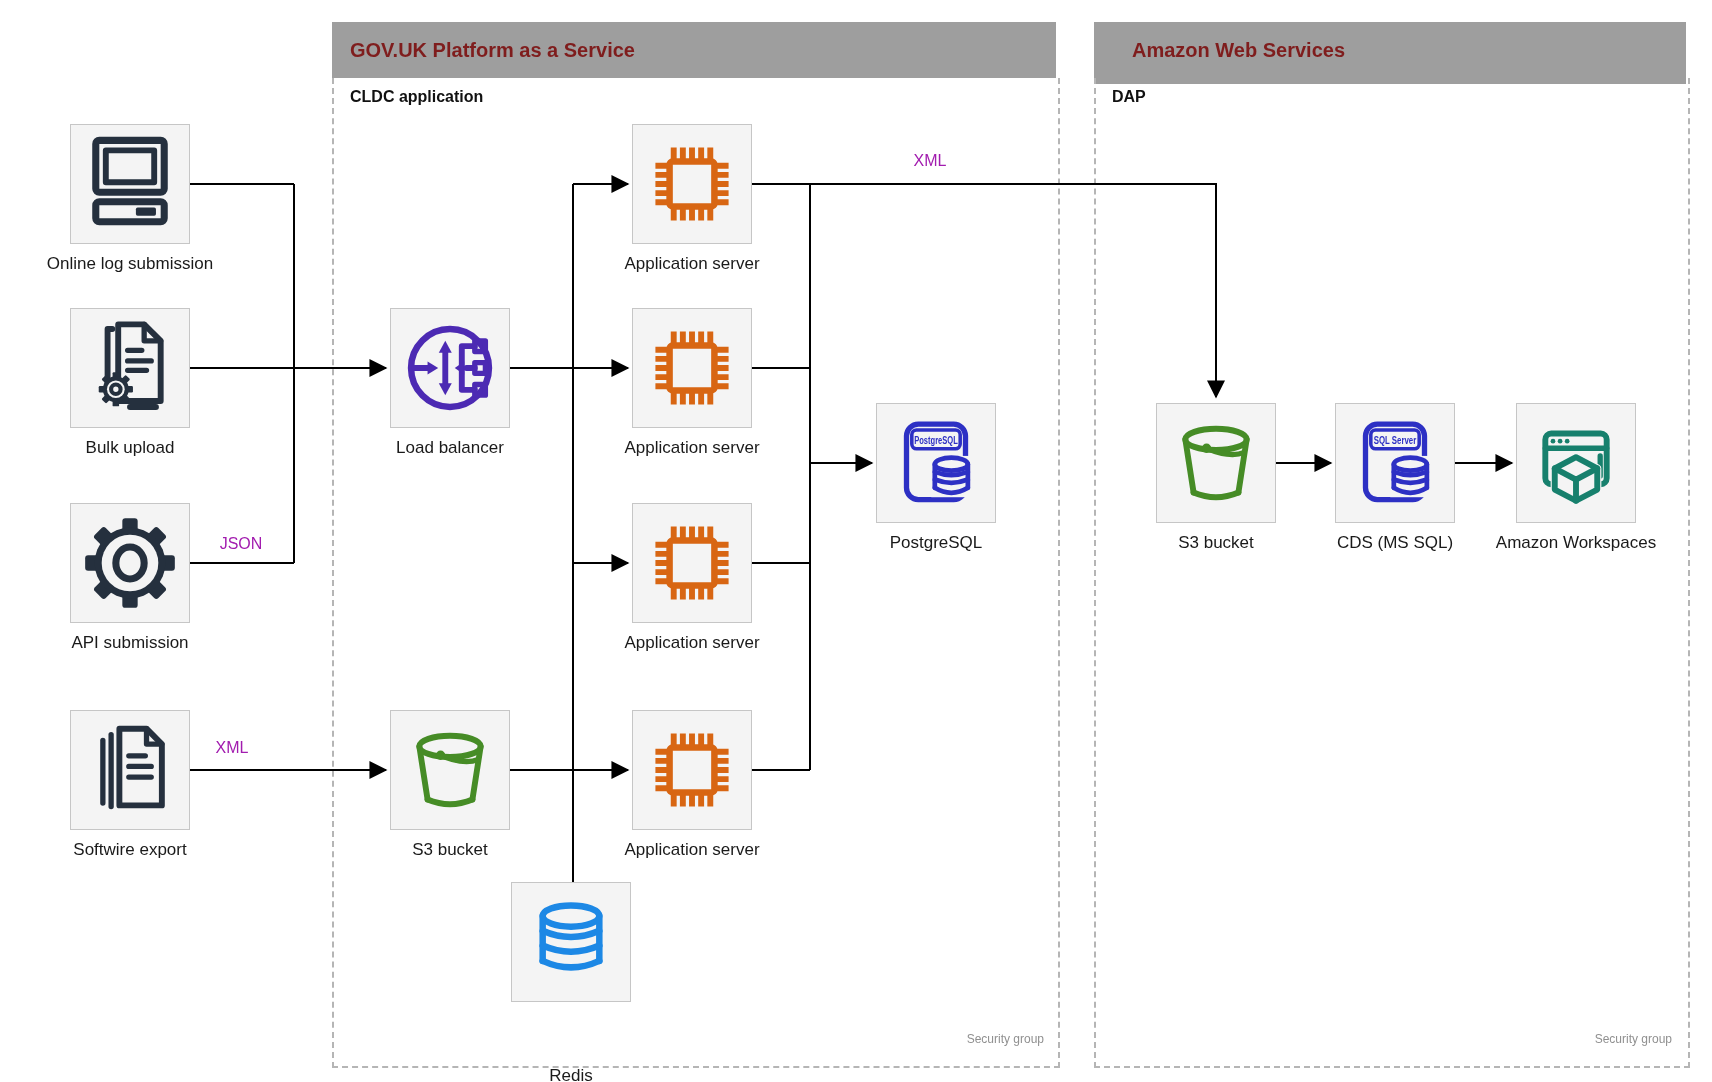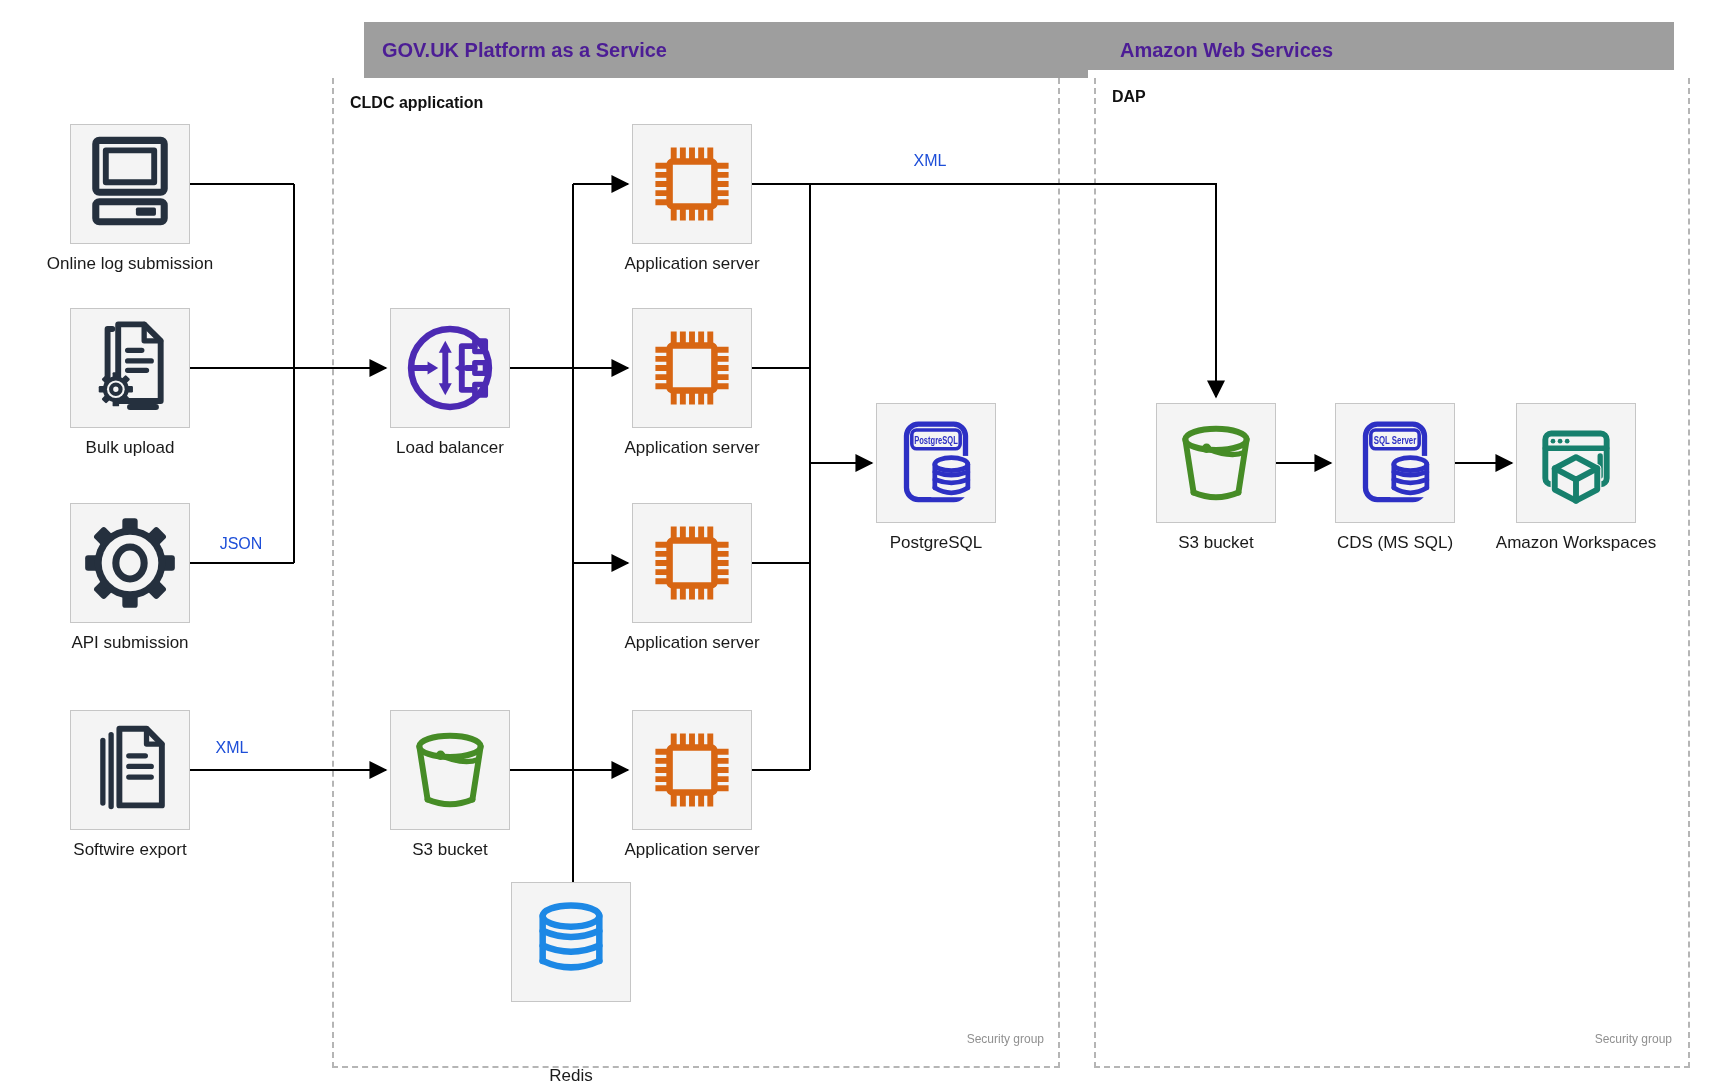--- a/index.html
+++ b/index.html
@@ -12,63 +12,62 @@
   .canvas{
     position:relative; width:1712px; height:1082px; background:#ffffff;
     font-family:"Liberation Sans", sans-serif; overflow:hidden;
   }
   .container-body{
     position:absolute; border-left:2px dashed var(--dashed_border);
     border-right:2px dashed var(--dashed_border);
     border-bottom:2px dashed var(--dashed_border);
   }
   .container-header{
-    position:absolute; background:var(--header_gray); color:#4c1d95;
+    position:absolute; background:var(--header_gray); color:#7f1d1d;
     font-size:20px; font-weight:bold; line-height:56px; padding-left:18px;
     box-sizing:border-box;
-    margin-left:32px;
   }
   .container-subtitle{
     position:absolute; font-size:16px; font-weight:bold; color:#111;
   }
   .security-label{
     position:absolute; font-size:12px; color:var(--security_gray); text-align:right;
   }
   .node{
     position:absolute; width:120px; height:120px; background:var(--box_fill);
     border:1.5px solid var(--box_border); box-sizing:border-box;
     display:flex; align-items:center; justify-content:center;
   }
   .node svg{display:block;}
   .node-label{
     position:absolute; width:240px; text-align:center; font-size:17px;
     color:var(--label_black); line-height:22px; transform:translateX(-50%);
   }
   .edge-label{
-    position:absolute; font-size:16px; color:#1d4ed8; transform:translate(-50%,-50%);
+    position:absolute; font-size:16px; color:#a21caf; transform:translate(-50%,-50%);
     background:transparent; white-space:nowrap;
   }
   #connector-layer{position:absolute; left:0; top:0; z-index:2; pointer-events:none;}
   .ic-navy{color:var(--navy);} .ic-orange{color:var(--orange);}
   .ic-purple{color:var(--purple);} .ic-green{color:var(--green);}
   .ic-blue{color:var(--blue);} .ic-redis{color:var(--redis_blue);}
   .ic-teal{color:var(--teal);}
   .nodes-layer{position:absolute;left:0;top:0;z-index:3;}
 </style>
 </head>
 <body>
 
 <div class="canvas">
 
   <div class="container-header" style="left:332px; top:22px; width:724px; height:56px;">GOV.UK Platform as a Service</div>
   <div class="container-body" style="left:332px; top:78px; width:724px; height:988px;"></div>
-  <div class="container-subtitle" style="left:350px; top:94px;">CLDC application</div>
+  <div class="container-subtitle" style="left:350px; top:88px;">CLDC application</div>
   <div class="security-label" style="left:844px; top:1032px; width:200px;">Security group</div>
 
-  <div class="container-header" style="left:1050px; top:22px; width:592px; height:48px;padding-left:38px;">Amazon Web Services</div>
+  <div class="container-header" style="left:1094px; top:22px; width:592px; height:62px;padding-left:38px;">Amazon Web Services</div>
   <div class="container-body" style="left:1094px; top:78px; width:592px; height:988px;"></div>
   <div class="container-subtitle" style="left:1112px; top:88px;">DAP</div>
   <div class="security-label" style="left:1472px; top:1032px; width:200px;">Security group</div>
 
   <svg id="connector-layer" width="1712" height="1082" viewBox="0 0 1712 1082">
     <defs>
       <marker id="ah" viewBox="0 0 10 10" refX="9.2" refY="5" markerWidth="11" markerHeight="9" orient="auto-start-reverse">
         <path d="M0,0 L10,5 L0,10 z" fill="#000"></path>
       </marker>
     </defs>

